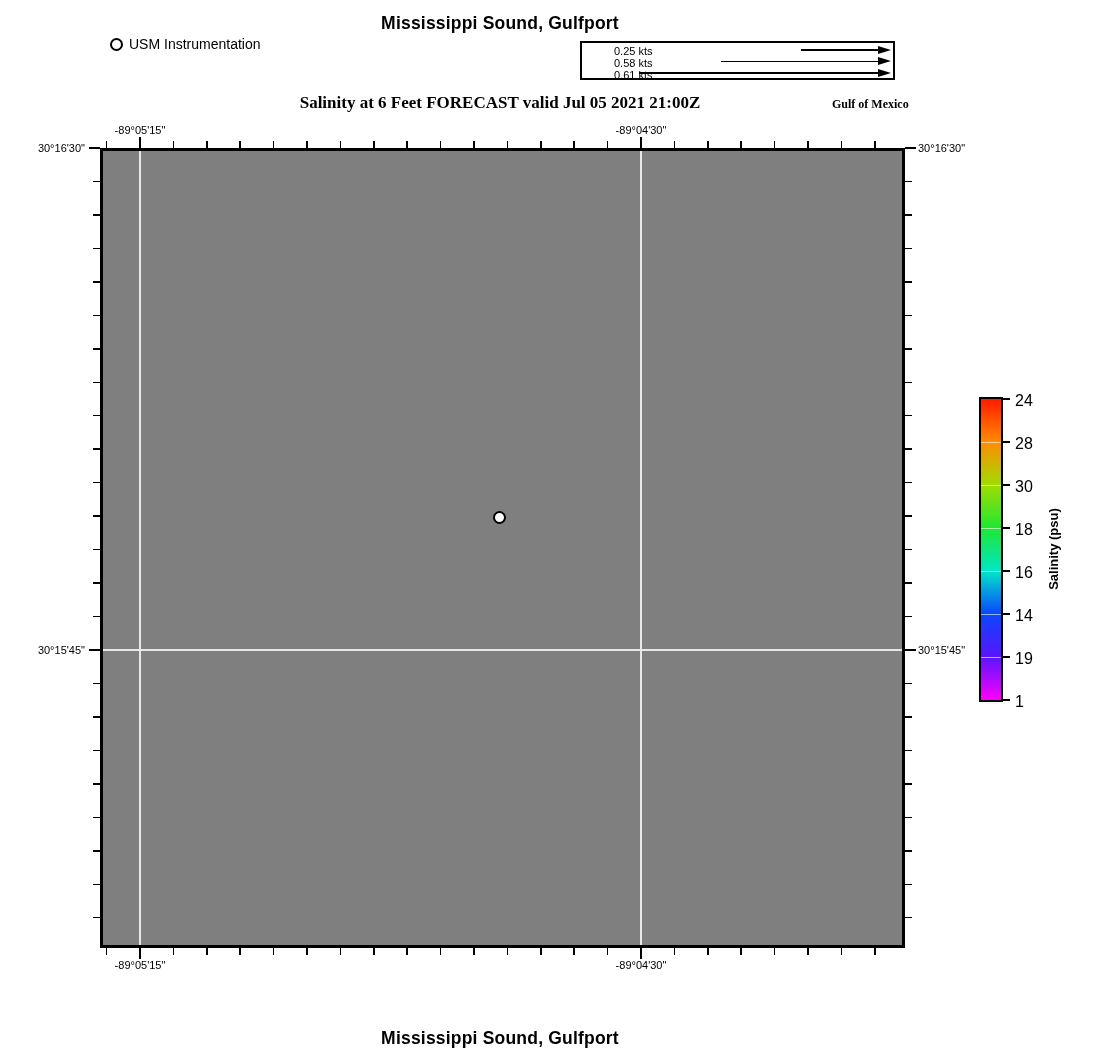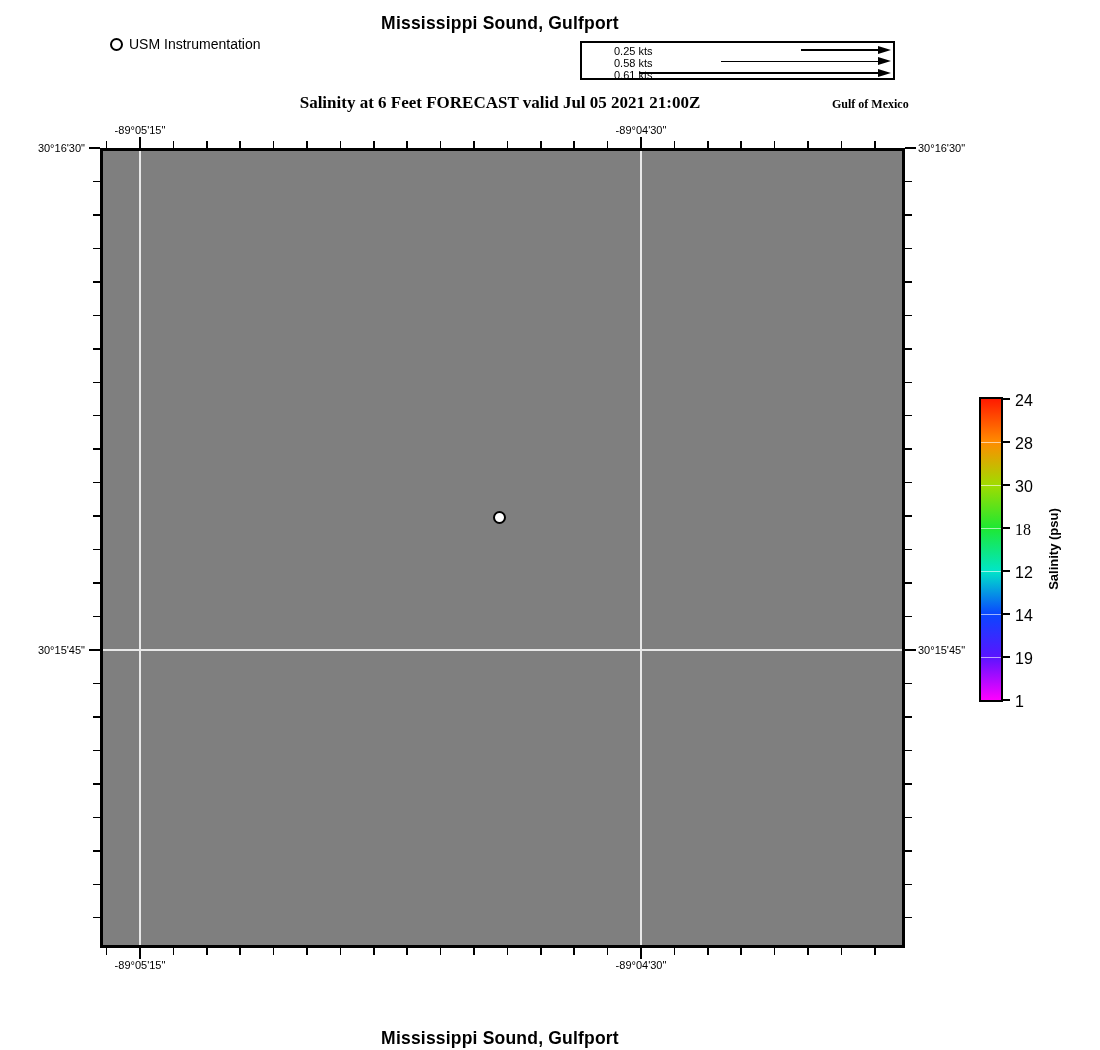--- a/index.html
+++ b/index.html
@@ -192,24 +192,24 @@
 <div id="colorbar-ticks">
     <div class="abs tick" style="left: 1003px; top: 398.25px; width: 7px; height: 1.5px;"></div>
     <div class="abs cbar-tick-label" style="left: 1015px; top: 392px;">24</div>
     <div class="abs tick" style="left: 1003px; top: 441.25px; width: 7px; height: 1.5px;"></div>
     <div class="abs cbar-tick-label" style="left: 1015px; top: 435px;">28</div>
     <div class="abs" style="left: 981px; top: 441.5px; width: 20px; height: 1px; background: rgba(255, 255, 255, 0.6);"></div>
     <div class="abs tick" style="left: 1003px; top: 484.25px; width: 7px; height: 1.5px;"></div>
     <div class="abs cbar-tick-label" style="left: 1015px; top: 478px;">30</div>
     <div class="abs" style="left: 981px; top: 484.5px; width: 20px; height: 1px; background: rgba(255, 255, 255, 0.6);"></div>
     <div class="abs tick" style="left: 1003px; top: 527.25px; width: 7px; height: 1.5px;"></div>
-    <div class="abs cbar-tick-label" style="left: 1015px; top: 521px; font-family: Liberation Serif, serif;">18</div>
+    <div class="abs cbar-tick-label" style="left: 1015px; top: 521px;">18</div>
     <div class="abs" style="left: 981px; top: 527.5px; width: 20px; height: 1px; background: rgba(255, 255, 255, 0.6);"></div>
     <div class="abs tick" style="left: 1003px; top: 570.25px; width: 7px; height: 1.5px;"></div>
-    <div class="abs cbar-tick-label" style="left: 1015px; top: 564px;">12</div>
+    <div class="abs cbar-tick-label" style="left: 1015px; top: 564px;">16</div>
     <div class="abs" style="left: 981px; top: 570.5px; width: 20px; height: 1px; background: rgba(255, 255, 255, 0.6);"></div>
     <div class="abs tick" style="left: 1003px; top: 613.25px; width: 7px; height: 1.5px;"></div>
     <div class="abs cbar-tick-label" style="left: 1015px; top: 607px;">14</div>
     <div class="abs" style="left: 981px; top: 613.5px; width: 20px; height: 1px; background: rgba(255, 255, 255, 0.6);"></div>
     <div class="abs tick" style="left: 1003px; top: 656.25px; width: 7px; height: 1.5px;"></div>
     <div class="abs cbar-tick-label" style="left: 1015px; top: 650px;">19</div>
     <div class="abs" style="left: 981px; top: 656.5px; width: 20px; height: 1px; background: rgba(255, 255, 255, 0.6);"></div>
     <div class="abs tick" style="left: 1003px; top: 699.25px; width: 7px; height: 1.5px;"></div>
     <div class="abs cbar-tick-label" style="left: 1015px; top: 693px;">1</div>
   </div>

